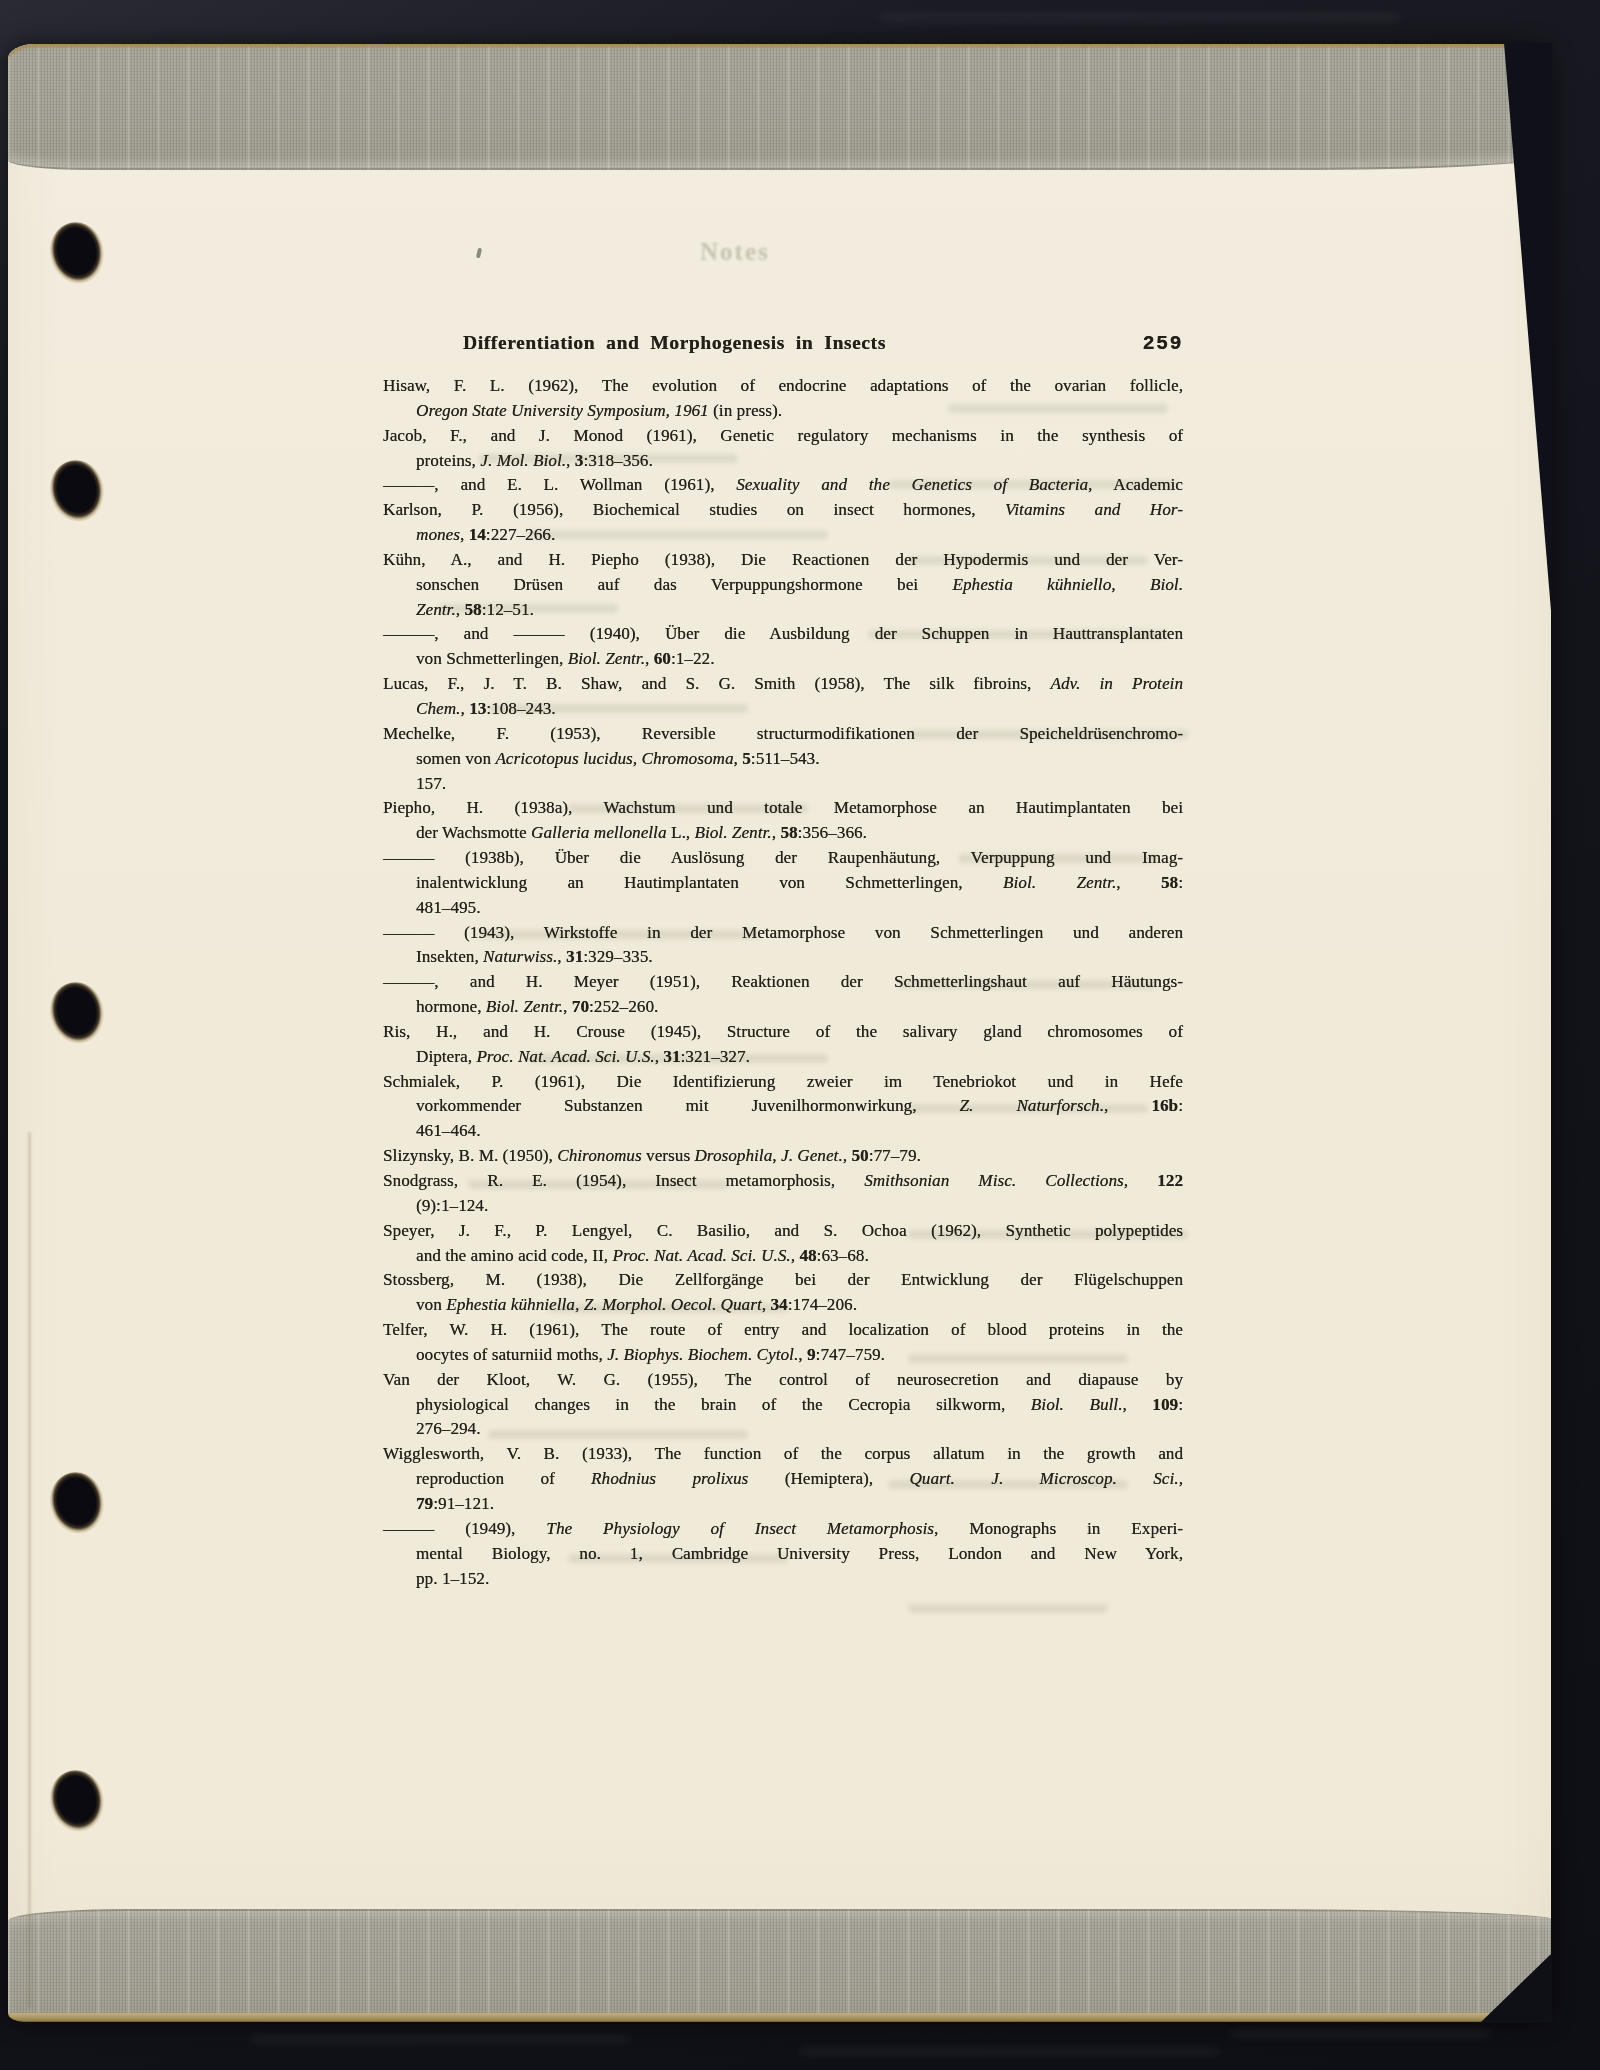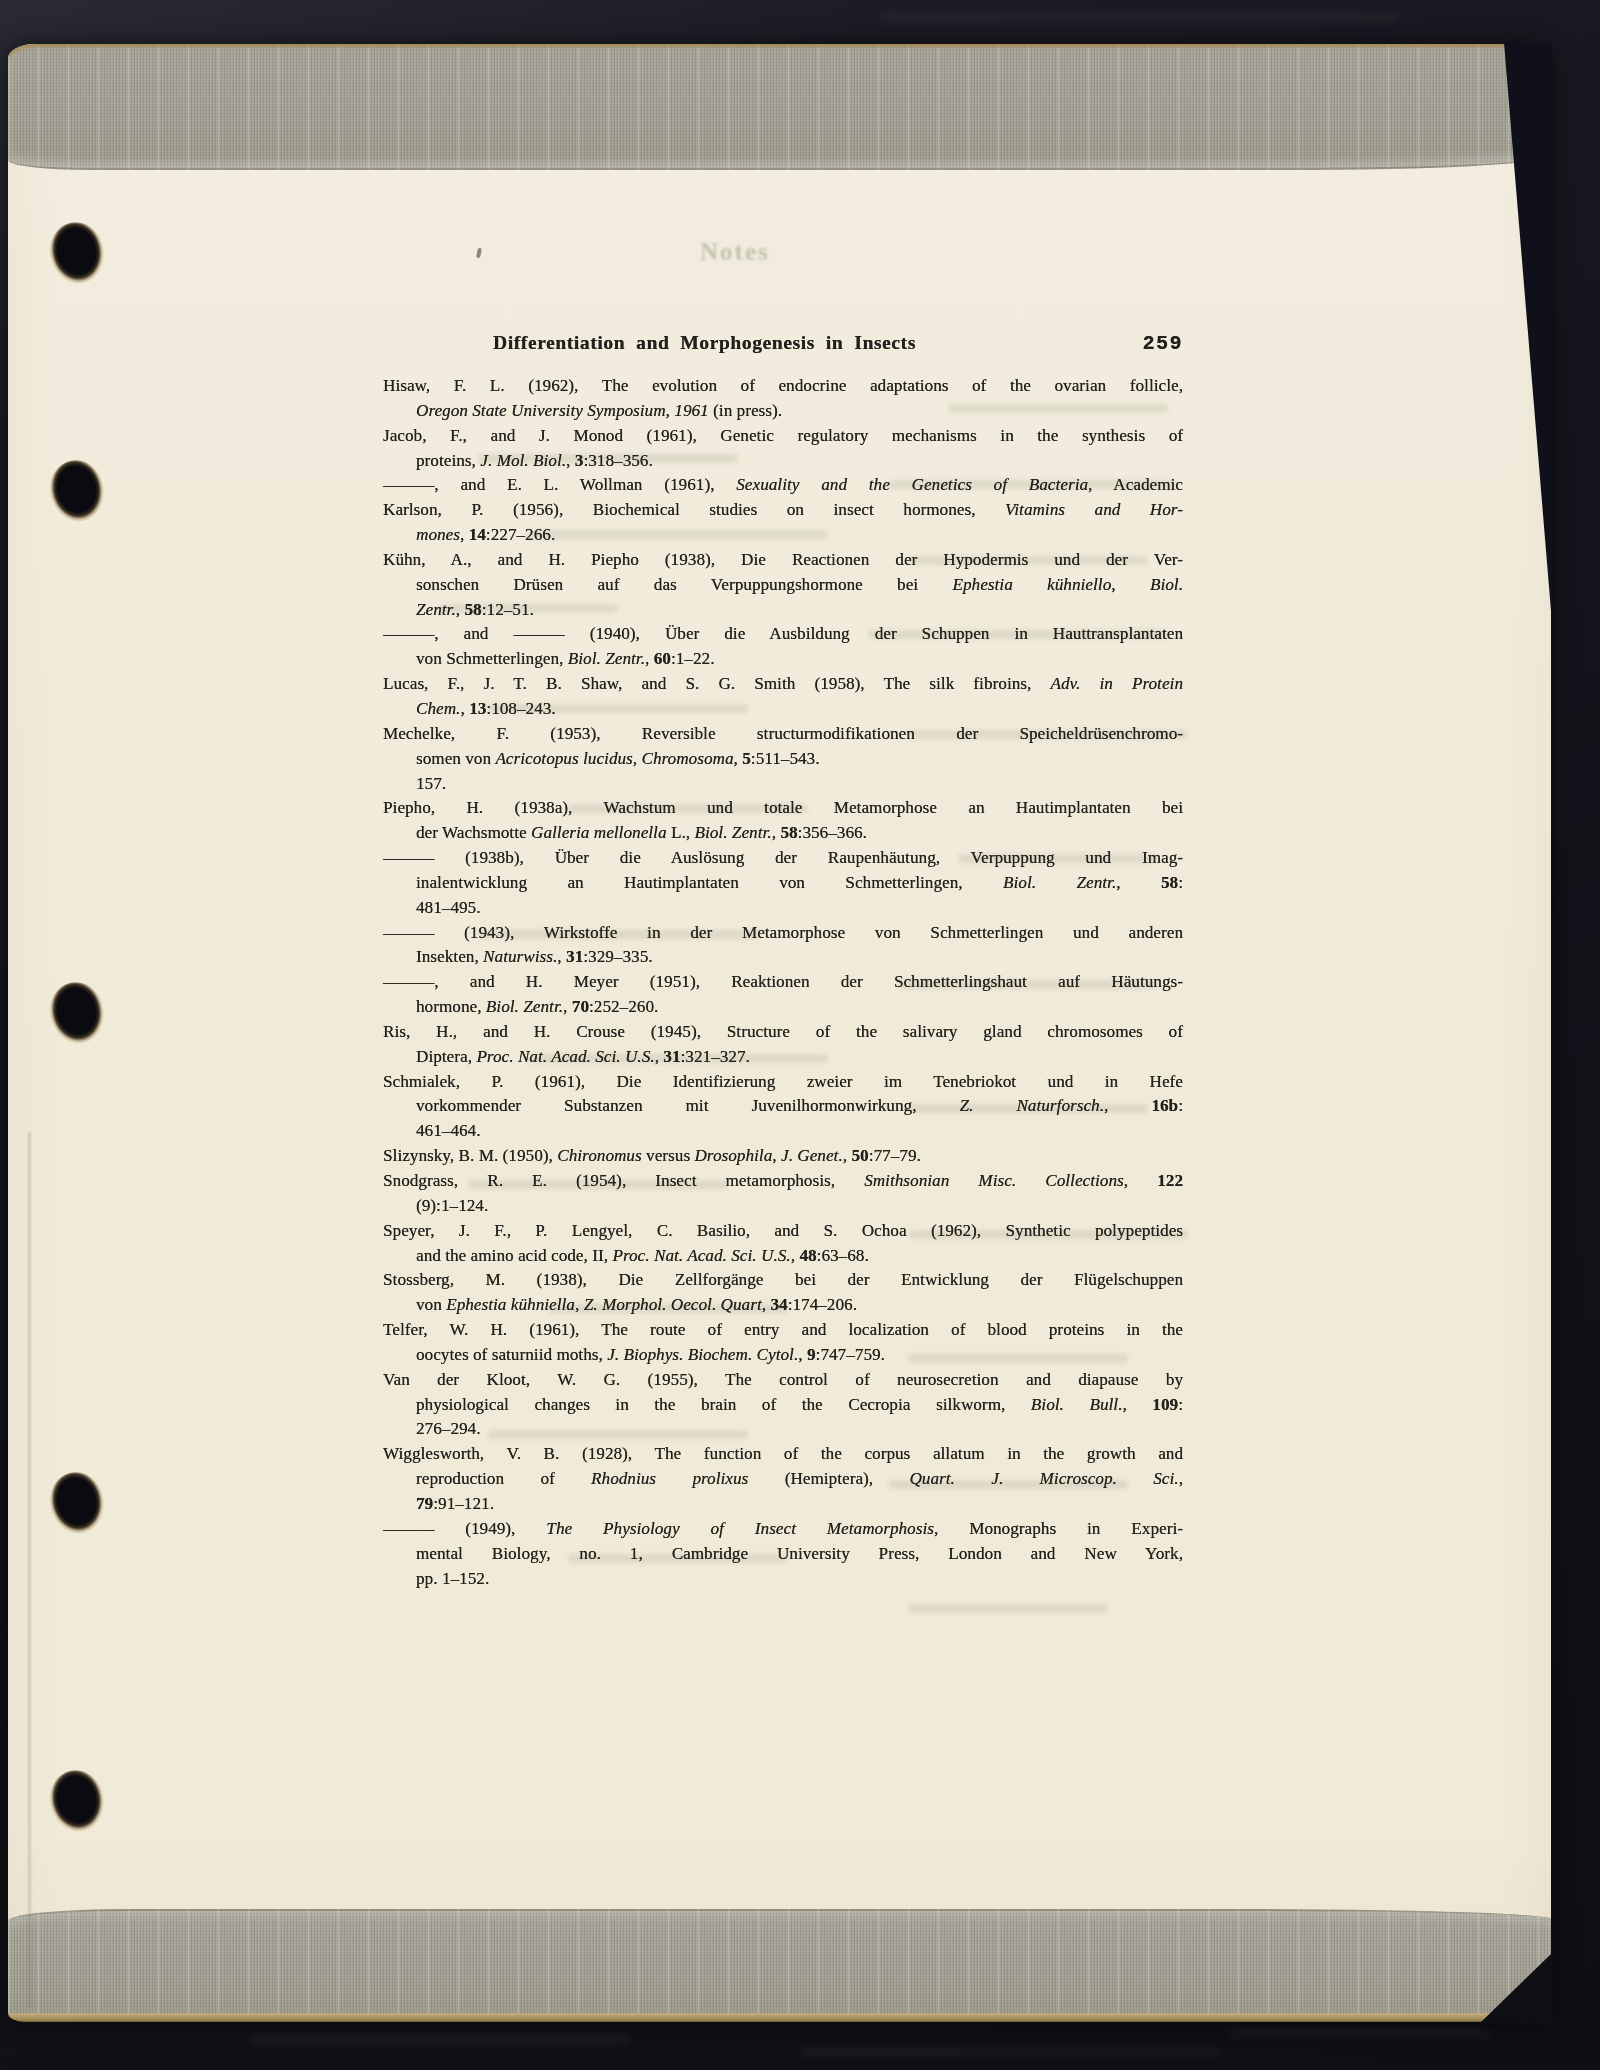--- a/index.html
+++ b/index.html
@@ -61,21 +61,21 @@
     position:absolute; left:42px; width:54px; height:62px; border-radius:50%;
     transform: rotate(-12deg);
     background: radial-gradient(ellipse at 50% 47%,
       #0a0a10 0%, #0a0a10 50%, #3c3122 58%,
       #cbbe9f 65%, #f1e9d4 71%, rgba(241,233,212,0) 78%);
   }
 
   .content { position:absolute; left:375px; top:0; width:800px; color:#231f1a; }
   .header { position:absolute; top:288px; left:0; width:100%; display:flex; align-items:baseline;
     font-weight:bold; }
-  .title { margin-left:110px; font-size:19.5px; letter-spacing:0.6px; word-spacing:5.5px;
+  .title { margin-left:80px; font-size:19.5px; letter-spacing:0.6px; word-spacing:5.5px;
     text-shadow: 0.2px 0.1px 0.3px rgba(35,31,26,0.85); }
   .pagenum { margin-left:auto; font-size:20px; letter-spacing:1.5px;
     text-shadow: 0.2px 0.1px 0.3px rgba(35,31,26,0.85); font-family: Liberation Mono, monospace; }
 
   .refs { position:absolute; top:330px; left:0; width:800px;
     font-size:17px; line-height:24.85px; letter-spacing:0.1px;
     text-shadow: 0.25px 0.1px 0.3px rgba(35,31,26,0.8); }
   .line { text-align: justify; text-align-last: justify; min-height:24.85px; }
   .line.cont { padding-left:33px; box-sizing:border-box; }
   .line.last { text-align-last: left; }
@@ -222,21 +222,21 @@
           <div>
             <div class="line"><span>Telfer, W. H. (1961), The route of entry and localization of blood proteins in the</span></div>
             <div class="line cont last"><span>oocytes of saturniid moths, </span><span class="i">J. Biophys. Biochem. Cytol.</span><span>, </span><span class="b">9</span><span>:747–759.</span></div>
           </div>
           <div>
             <div class="line"><span>Van der Kloot, W. G. (1955), The control of neurosecretion and diapause by</span></div>
             <div class="line cont"><span>physiological changes in the brain of the Cecropia silkworm, </span><span class="i">Biol. Bull.</span><span>, </span><span class="b">109</span><span>:</span></div>
             <div class="line cont last"><span>276–294.</span></div>
           </div>
           <div>
-            <div class="line"><span>Wigglesworth, V. B. (1928), The function of the corpus allatum in the growth and</span></div>
+            <div class="line"><span>Wigglesworth, V. B. (1933), The function of the corpus allatum in the growth and</span></div>
             <div class="line cont"><span>reproduction of </span><span class="i">Rhodnius prolixus</span><span> (Hemiptera), </span><span class="i">Quart. J. Microscop. Sci.</span><span>,</span></div>
             <div class="line cont last"><span class="b">79</span><span>:91–121.</span></div>
           </div>
           <div>
             <div class="line"><span>——— (1949), </span><span class="i">The Physiology of Insect Metamorphosis</span><span>, Monographs in Experi-</span></div>
             <div class="line cont"><span>mental Biology, no. 1, Cambridge University Press, London and New York,</span></div>
             <div class="line cont last"><span>pp. 1–152.</span></div>
           </div>
         </div>
     </div>

